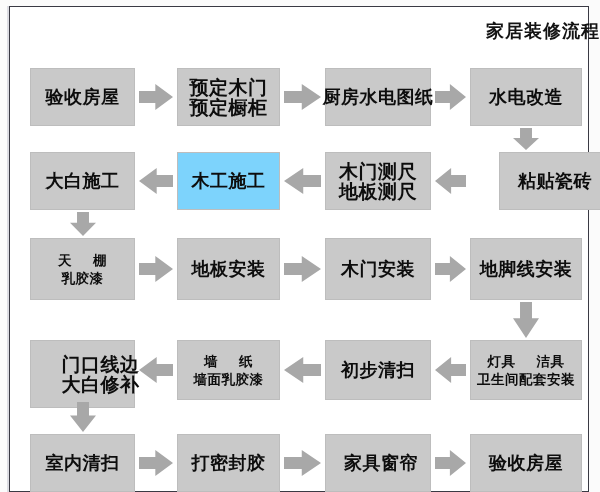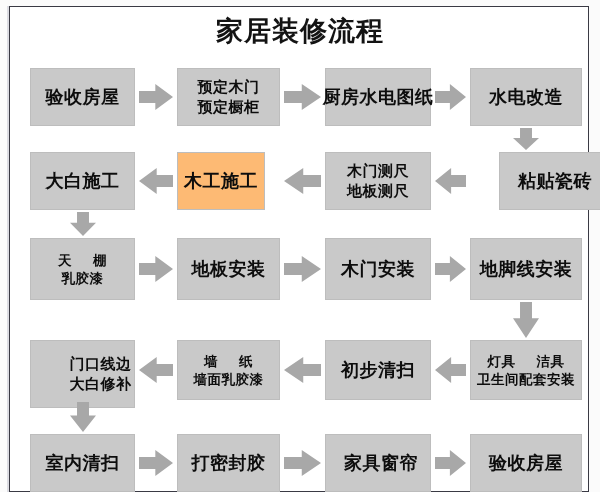--- a/index.html
+++ b/index.html
@@ -19,22 +19,22 @@
     border:1px solid #3a3a44;
     background:#ffffff;
     box-sizing:border-box;
   }
   #frame::after{
     content:"";position:absolute;left:-3px;top:-1px;width:2px;height:488px;
     background:#dcdce2;
   }
   #title{
     position:absolute;left:0;top:16px;width:600px;
-    text-align:center;
-    font-size:27px;line-height:30px;
+    text-align:right;
+    font-size:18px;line-height:30px;
     font-weight:bold;
     letter-spacing:1px;
     color:#131313;
     font-family:"DejaVu Sans","Liberation Sans",sans-serif;
   }
   .node{
     position:absolute;
     background:#c9c9c9;
     border:1px solid #bdbdbd;
     box-sizing:border-box;
@@ -44,21 +44,21 @@
     flex-direction:column;
     align-items:center;
     justify-content:center;
     text-align:center;
     font-size:18px;
     line-height:22px;
     letter-spacing:0.5px;
     box-shadow:0 0 0 0 rgba(0,0,0,0);
   }
   .node .ln{display:block;white-space:pre;}
-  .node.small{font-size:15px;line-height:20px;}
+  .node.small{font-size:19px;line-height:20px;}
   .node.xsmall{font-size:13.5px;line-height:18px;}
 
   
   .arrow{position:absolute;}
   .arrow svg{display:block;}
 </style>
 </head>
 <body>
 
 <div id="canvas">
@@ -78,21 +78,21 @@
       <div class="node" style="left: 470px; top: 68px; width: 112px; height: 58px; background: rgb(201, 201, 201);">
         <span class="ln">水电改造</span>
       </div>
       <div class="node" style="left: 470px; top: 152px; width: 112px; height: 58px; background: rgb(201, 201, 201); margin-left: 29px;">
         <span class="ln">粘贴瓷砖</span>
       </div>
       <div class="node small" style="left: 325px; top: 152px; width: 106px; height: 58px; background: rgb(201, 201, 201);">
         <span class="ln">木门测尺</span>
         <span class="ln">地板测尺</span>
       </div>
-      <div class="node" style="left: 177px; top: 152px; width: 88px; height: 58px; background: #fdba74;">
+      <div class="node" style="left: 177px; top: 152px; width: 103px; height: 58px; background: #7dd3fc;">
         <span class="ln">木工施工</span>
       </div>
       <div class="node" style="left: 30px; top: 152px; width: 105px; height: 58px; background: rgb(201, 201, 201);">
         <span class="ln">大白施工</span>
       </div>
       <div class="node xsmall" style="left: 30px; top: 238px; width: 105px; height: 62px; background: rgb(201, 201, 201);">
         <span class="ln">天    棚</span>
         <span class="ln">乳胶漆</span>
       </div>
       <div class="node" style="left: 177px; top: 238px; width: 103px; height: 62px; background: rgb(201, 201, 201);">

